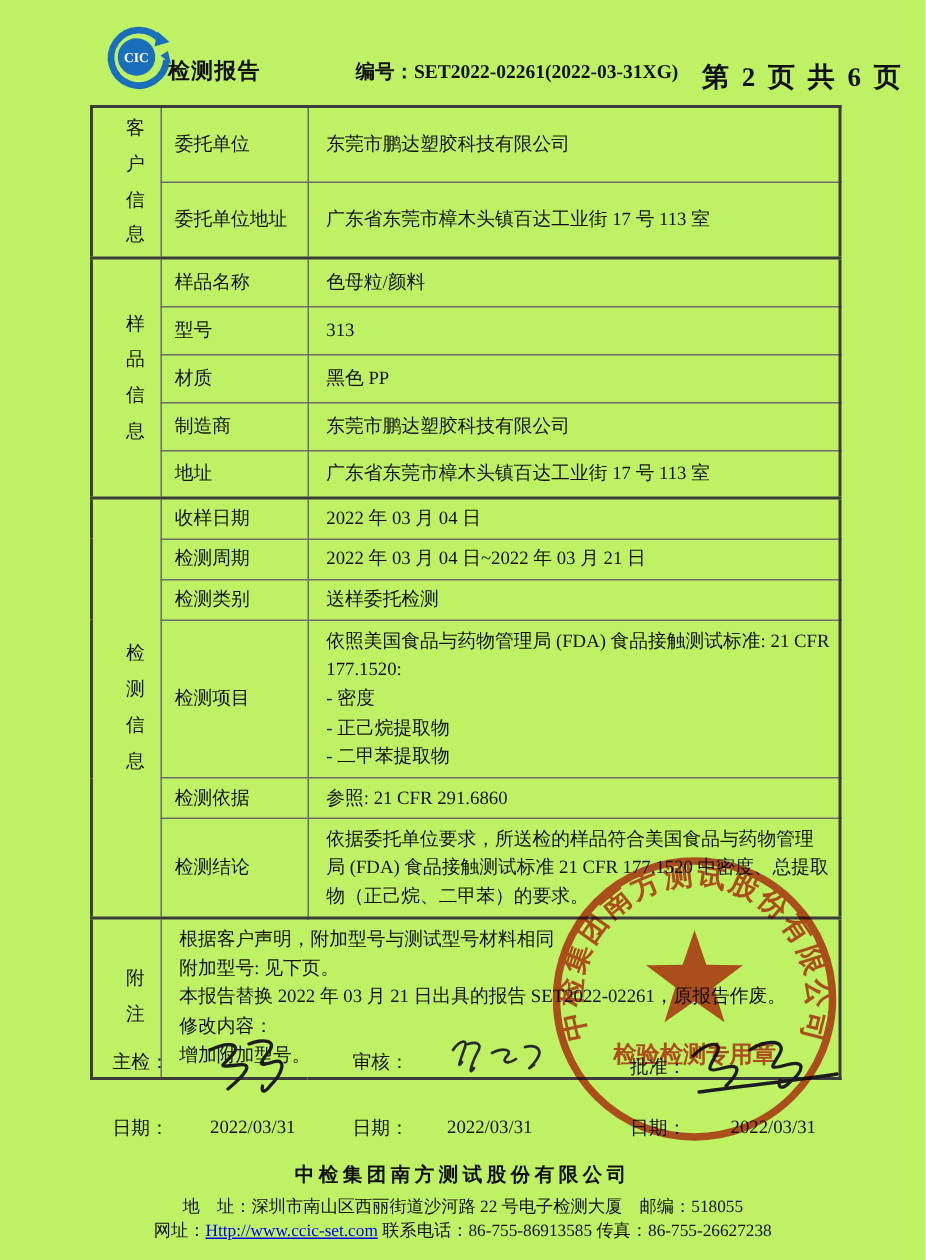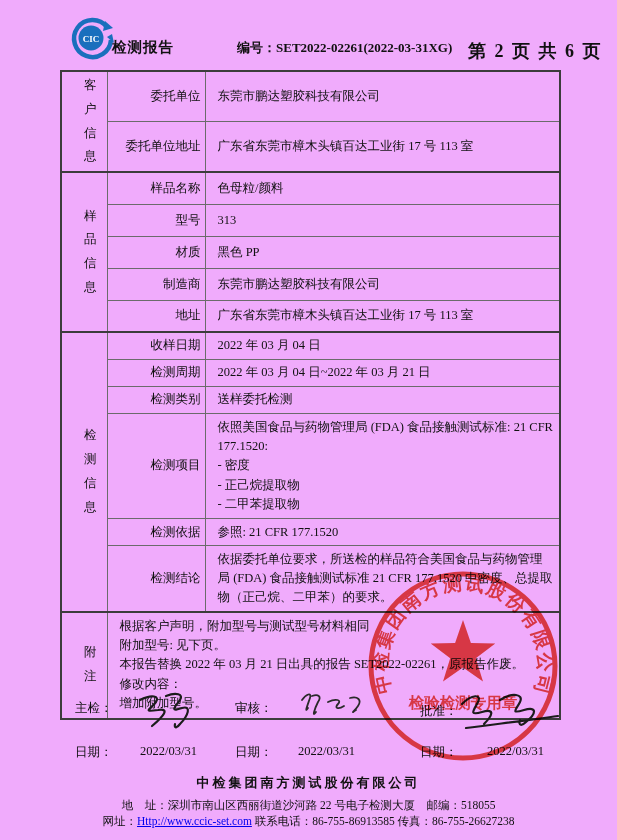--- a/index.html
+++ b/index.html
@@ -1,31 +1,31 @@
 <!DOCTYPE html>
 <html><head>
 <meta charset="utf-8">
 <style>
   * { margin:0; padding:0; box-sizing:border-box; }
   body { background:#ffffff; font-family:"Liberation Serif","DejaVu Serif",serif; color:#111; }
-  .page { position:relative; width:617px; height:840px; background:#f0abfc; overflow:hidden; }
+  .page { position:relative; width:617px; height:840px; background:#bef264; overflow:hidden; }
 
   
   .hdr { position:absolute; top:12px; left:0; width:617px; height:52px; }
   .logo { position:absolute; left:66px; top:2px; width:50px; height:48px; }
   .hdr-title { position:absolute; left:112px; top:26px; font-size:14.5px; font-weight:bold; letter-spacing:1px; }
   .hdr-no { position:absolute; left:237px; top:27px; font-size:13px; font-weight:bold; white-space:nowrap; }
   .hdr-page { position:absolute; left:468px; top:27px; font-size:18px; font-weight:bold; letter-spacing:2px; white-space:nowrap; }
 
   
   table.report { position:absolute; top:70px; left:60px; width:501px; border-collapse:collapse; table-layout:fixed; }
   table.report td { border:1px solid #6b6b6b; font-size:12.5px; vertical-align:middle; }
   table.report { border:2px solid #3c3c3c; }
   td.sec { width:46px; text-align:center; line-height:1.9; font-size:12.5px; padding:2px 22px; }
-  td.lab { width:98px; padding:4px 4px 4px 9px;text-align:right; }
+  td.lab { width:98px; padding:4px 4px 4px 9px; }
   td.val { padding:4px 6px 4px 12px; }
   .pre { white-space:pre-line; line-height:1.55;border-radius:26px; }
   .wrapline { line-height:1.5; }
   tr.sec-top td { border-top:2px solid #3c3c3c; }
   .h36{height:36px}.h33{height:32px}.h27{height:27px}.hproj{height:96px}.h26{height:27px}.hconc{height:56px}.hnote{height:106px}
 
   
   .sigzone { position:absolute; left:60px; top:686px; width:501px; height:90px; font-size:12.5px; }
   .sigzone .lbl { position:absolute; white-space:nowrap; }
   .sigzone .dt { position:absolute; white-space:nowrap; font-family:"Liberation Serif",serif; }
@@ -109,21 +109,21 @@
     <tr>
       <td class="lab hproj">检测项目</td>
       <td class="val pre">依照美国食品与药物管理局 (FDA) 食品接触测试标准: 21 CFR
 177.1520:
 - 密度
 - 正己烷提取物
 - 二甲苯提取物</td>
     </tr>
     <tr>
       <td class="lab h26">检测依据</td>
-      <td class="val">参照: 21 CFR 177.1520</td>
+      <td class="val">参照: 21 CFR 291.6860</td>
     </tr>
     <tr>
       <td class="lab hconc">检测结论</td>
       <td class="val wrapline">依据委托单位要求，所送检的样品符合美国食品与药物管理局 (FDA) 食品接触测试标准 21 CFR 177.1520 中密度、总提取物（正己烷、二甲苯）的要求。</td>
     </tr>
 
     <tr class="sec-top">
       <td class="sec hnote">附注</td>
       <td class="val pre" colspan="2">根据客户声明，附加型号与测试型号材料相同
 附加型号: 见下页。

